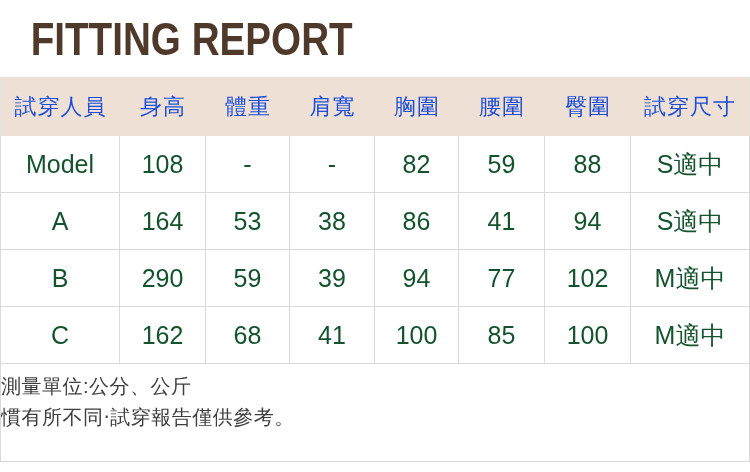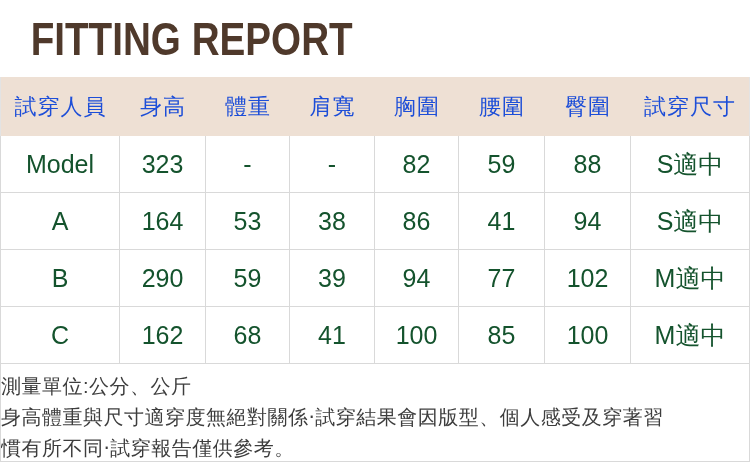--- a/index.html
+++ b/index.html
@@ -103,21 +103,21 @@
         <th>肩寬</th>
         <th>胸圍</th>
         <th>腰圍</th>
         <th>臀圍</th>
         <th>試穿尺寸</th>
       </tr>
     </thead>
     <tbody>
       <tr>
         <td>Model</td>
-        <td>323</td>
+        <td>108</td>
         <td>-</td>
         <td>-</td>
         <td>82</td>
         <td>59</td>
         <td>88</td>
         <td class="size-cell">S適中</td>
       </tr>
       <tr>
         <td>A</td>
         <td>164</td>
@@ -146,17 +146,16 @@
         <td>100</td>
         <td>85</td>
         <td>100</td>
         <td class="size-cell">M適中</td>
       </tr>
     </tbody>
   </table>
 
   <div class="notes">
     <div class="note-line">測量單位:公分、公斤</div>
-    <div class="note-line">身高體重與尺寸適穿度無絕對關係‧試穿結果會因版型、個人感受及穿著習</div>
     <div class="note-line">慣有所不同‧試穿報告僅供參考。</div>
   </div>
 
 </div>
 
 </body></html>

